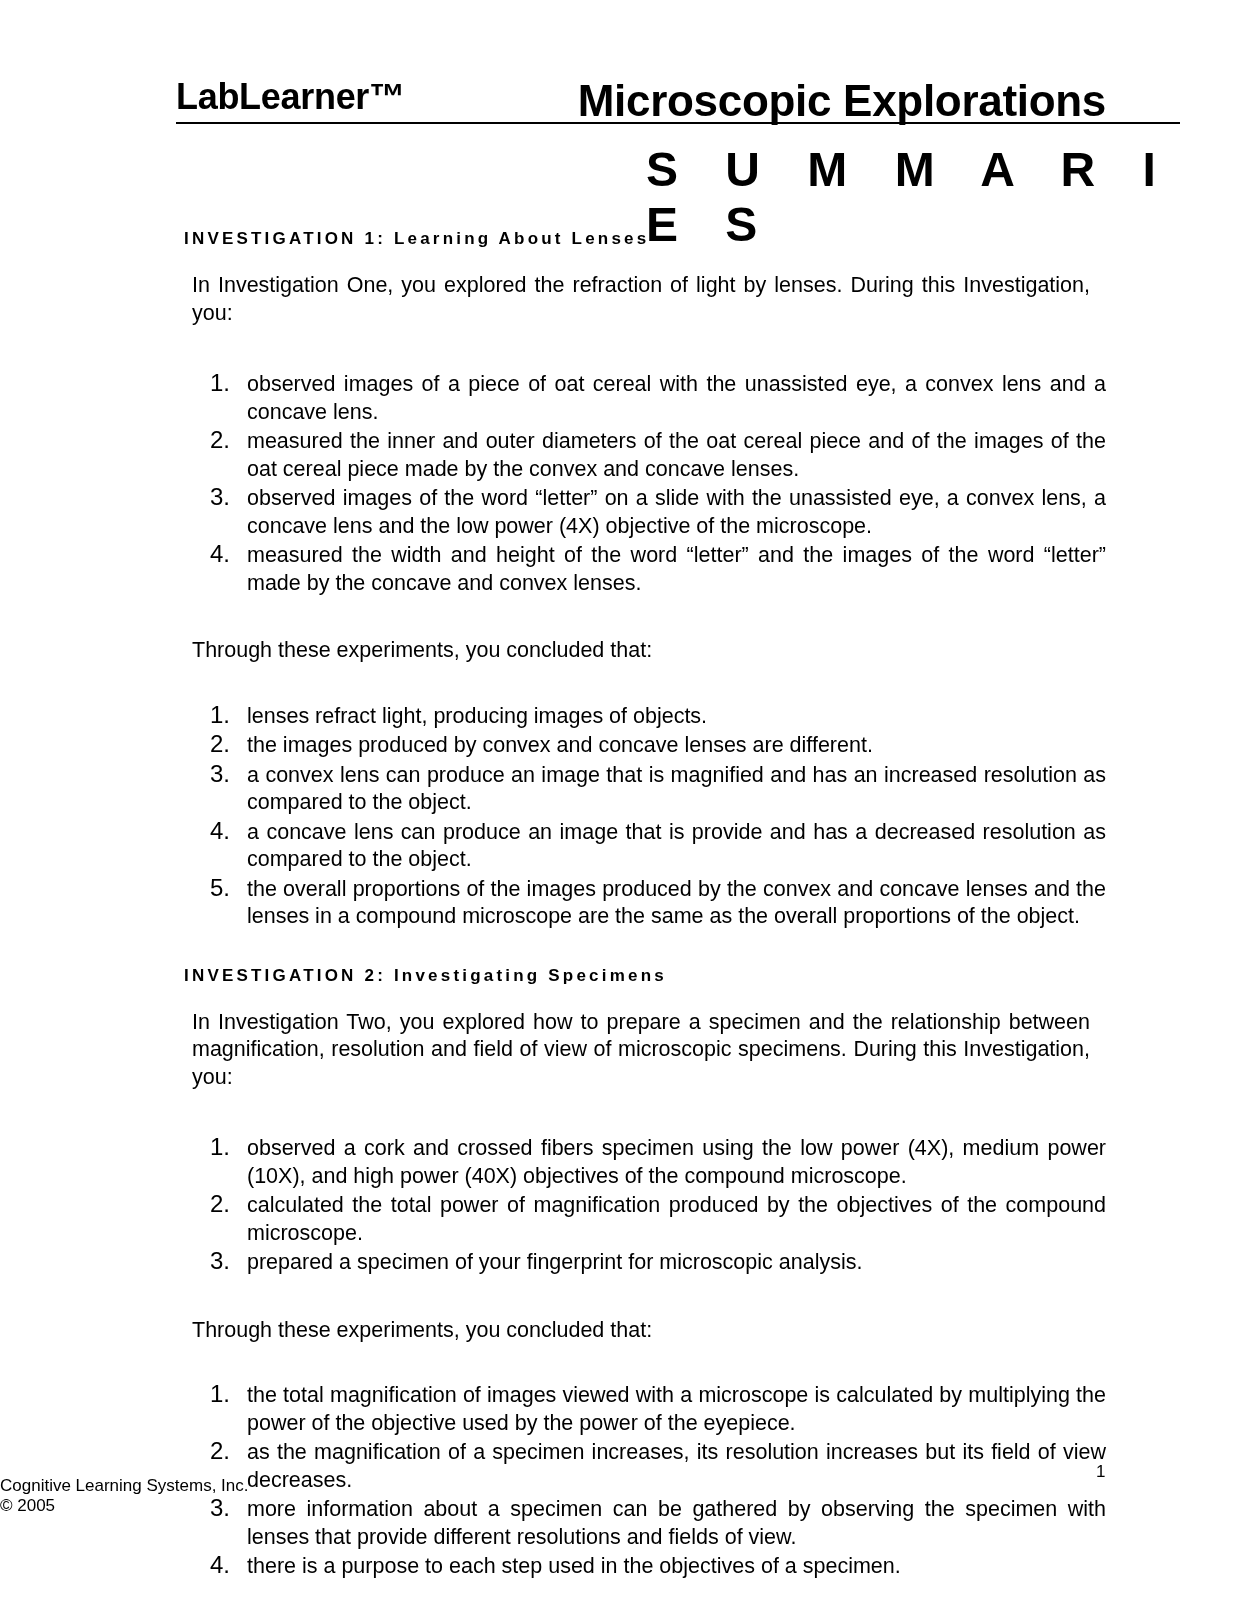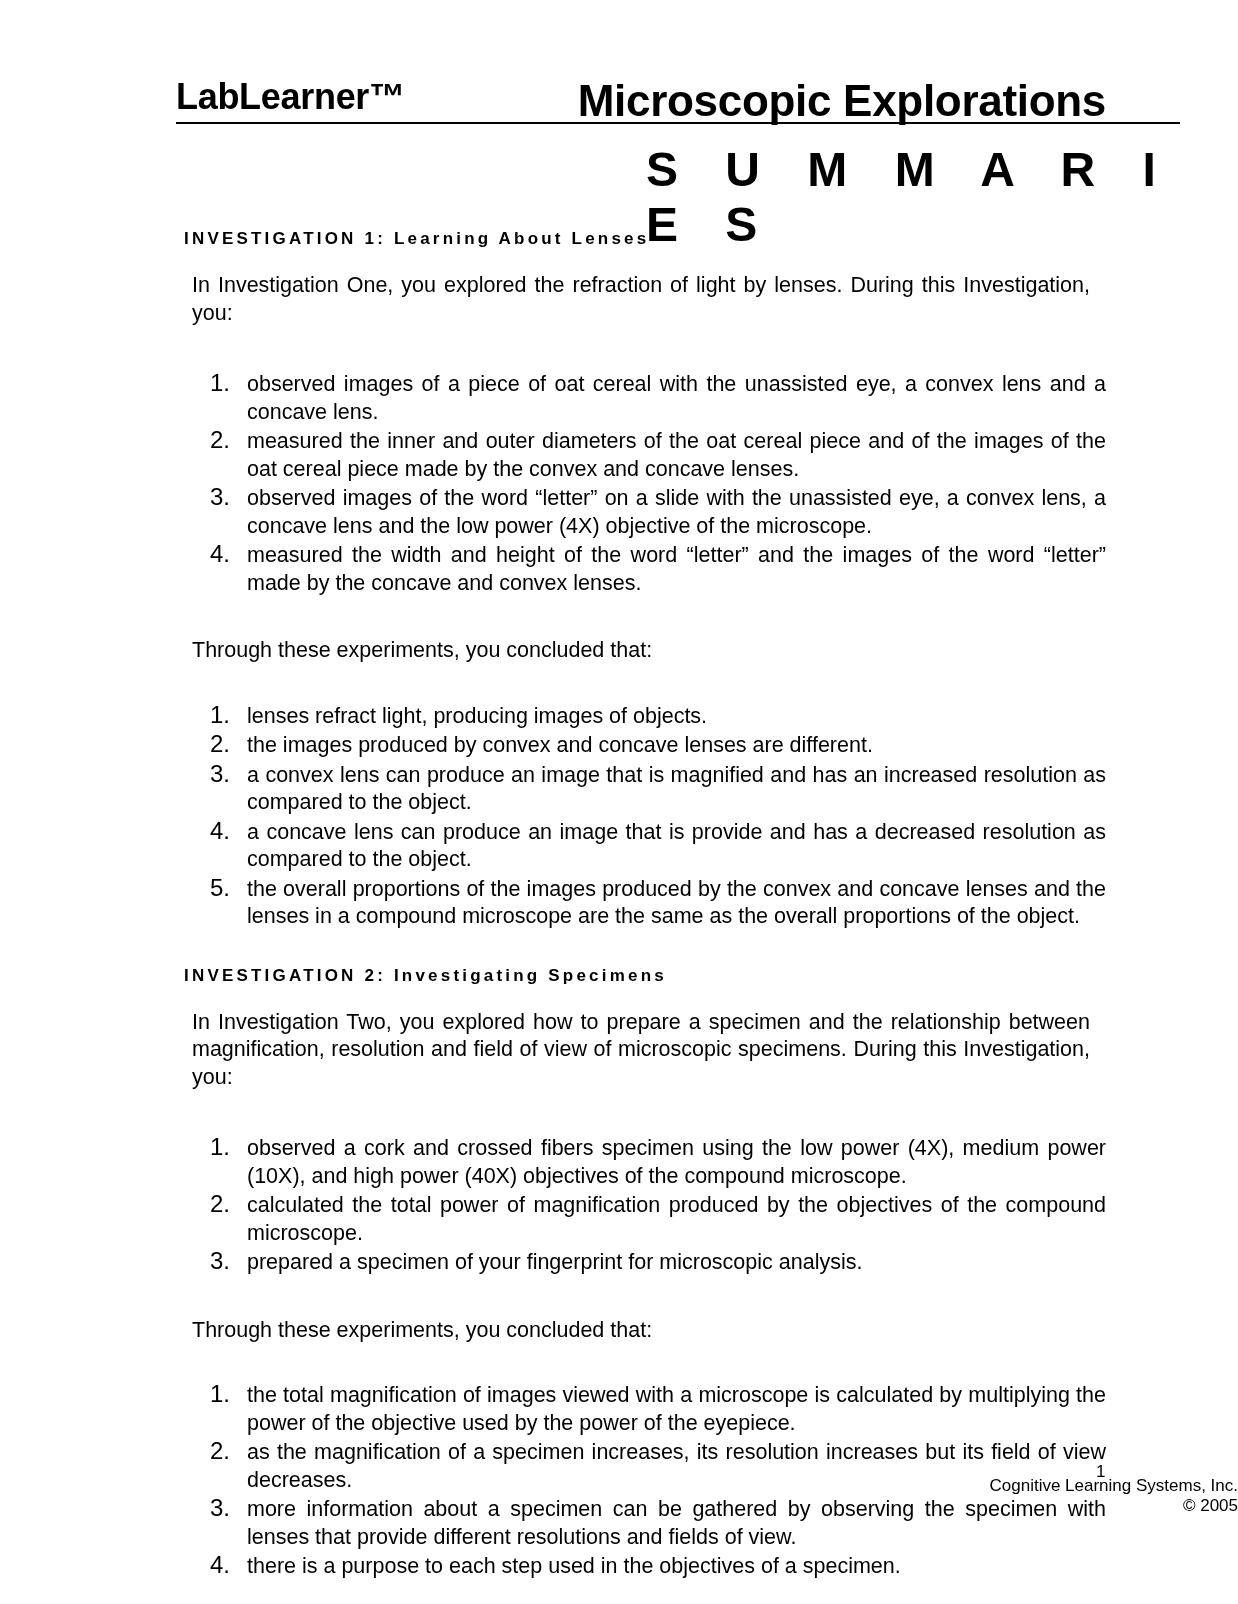--- a/index.html
+++ b/index.html
@@ -85,21 +85,21 @@
       position: absolute;
       left: 34px;
       top: -2px;
       font-size: 24px;
     }
     .footer {
       position: absolute;
       left: 0;
       width: 1238px;
       top: 1476px;
-      text-align: right;
+      text-align: left;
       font-size: 17px;
       line-height: 20px;
     }
     .page-number {
       position: absolute;
       left: 1096px;
       top: 1462px;
       font-size: 17px;
     }
   </style>

